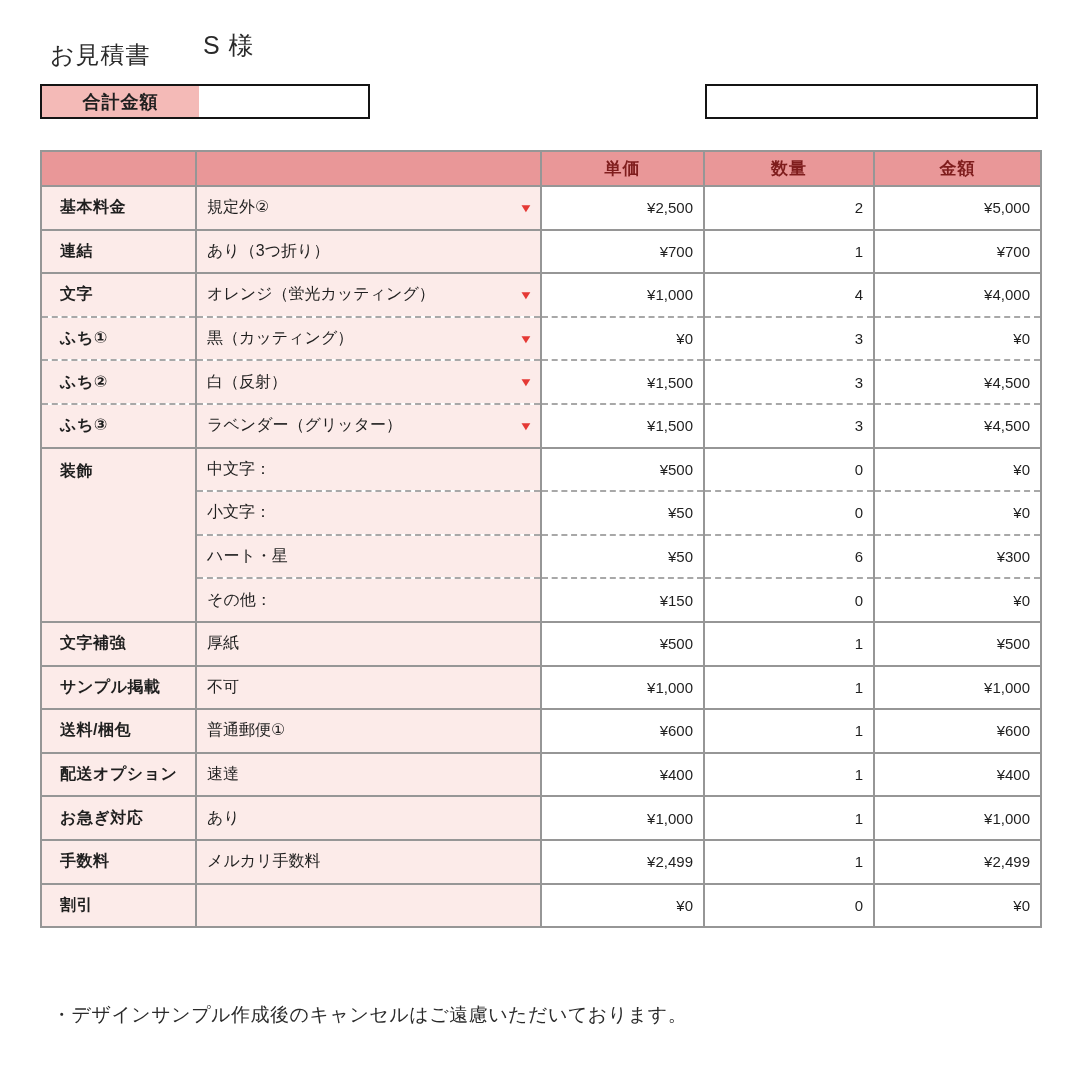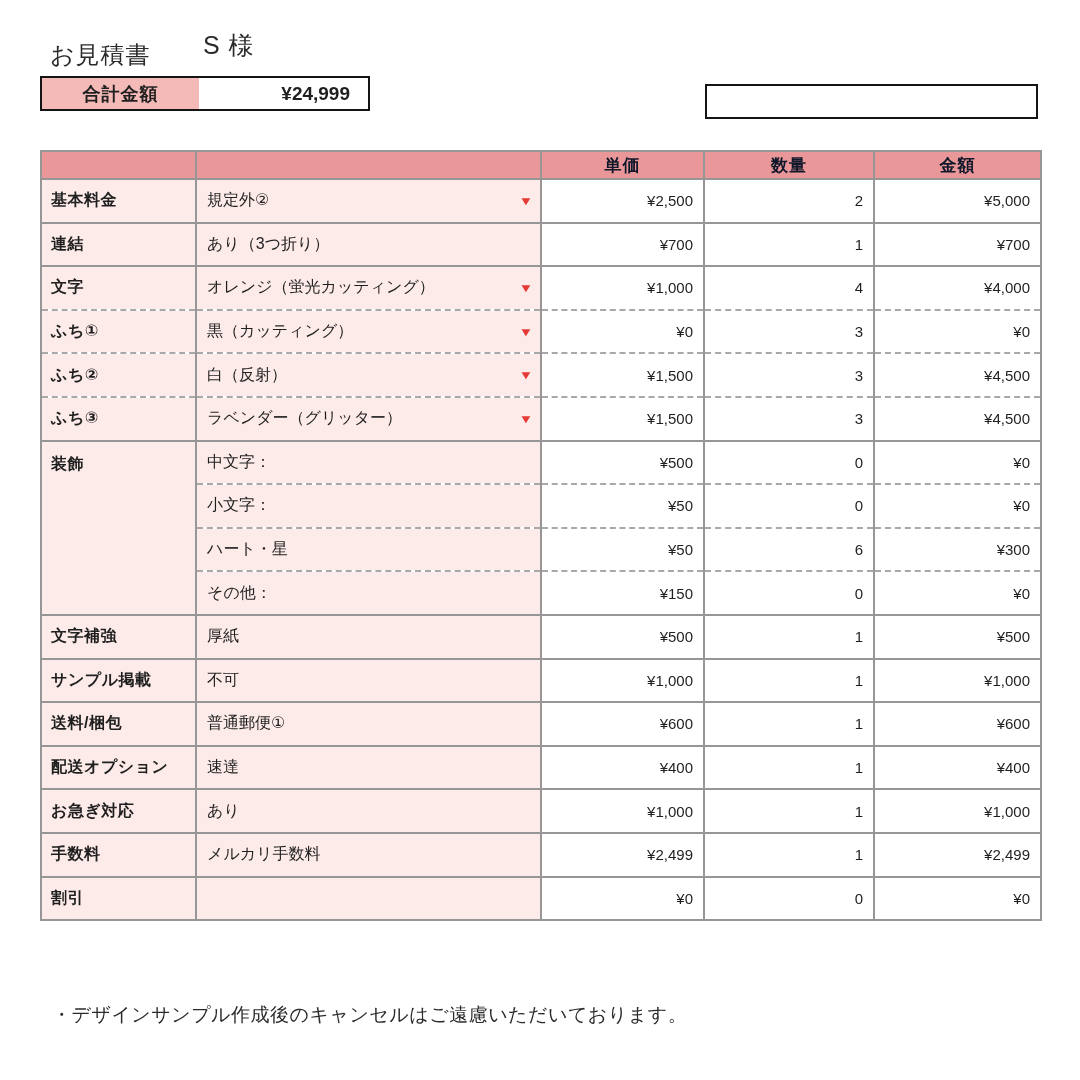--- a/index.html
+++ b/index.html
@@ -22,57 +22,56 @@
   .customer{position:absolute;left:203px;top:29px;font-size:25px;color:#2a2a2a;letter-spacing:1px;}
 
   .info-box{position:absolute;height:35px;border:2px solid #141414;display:flex;background:#fff;}
   .info-box .ib-label{
     background:var(--box-pink);display:flex;align-items:center;justify-content:center;
     font-weight:bold;font-size:18px;letter-spacing:1px;height:100%;
   }
   .info-box .ib-value{
     flex:1;display:flex;align-items:center;font-weight:bold;font-size:19px;height:100%;background:#fff;
   }
-  #total-box{left:40px;top:76px;width:330px;}
+  #total-box{left:40px;top:84px;width:330px;}
   #total-box .ib-label{width:157px;}
   #total-box .ib-value{justify-content:flex-end;padding-right:18px;}
   #date-box{left:705px;top:84px;width:333px;}
   #date-box .ib-label{width:168px;}
   #date-box .ib-value{justify-content:center;}
 
   .table-wrap{position:absolute;left:40px;top:150px;}
   table{border-collapse:collapse;table-layout:fixed;width:1000px;border:2px solid var(--grid);}
   th,td{border-left:2px solid var(--grid);overflow:hidden;}
   thead th{
-    background:var(--header-pink);height:28px;font-size:17px;font-weight:bold;
-    text-align:center;color:#0f172a;letter-spacing:1px;
+    background:var(--header-pink);height:35px;font-size:17px;font-weight:bold;
+    text-align:center;color:#7f1d1d;letter-spacing:1px;
   }
   tbody tr{height:43.6px;}
   tbody tr.bt-solid>td{border-top:2px solid var(--grid);}
   tbody tr.bt-dashed>td{border-top:2px dashed var(--grid-dash);}
   td.c-label{
     background:var(--row-pink);font-weight:bold;font-size:16px;
-    padding-left:9px;vertical-align:middle;letter-spacing:0.5px;
+    padding-left:18px;vertical-align:middle;letter-spacing:0.5px;
   }
   td.c-label.rowspan{vertical-align:top;padding-top:12px;}
   td.c-option{background:var(--row-pink);vertical-align:middle;}
   .opt-inner{display:flex;align-items:center;justify-content:space-between;padding:0 8px 0 10px;font-size:16px;}
   .arrow{color:var(--red);font-size:12px;line-height:1;transform:scaleX(1.25);}
   td.c-num{background:#fff;text-align:right;padding-right:10px;font-size:15px;vertical-align:middle;}
   .note{position:absolute;left:52px;top:976px;font-size:19px;color:#2a2a2a;letter-spacing:0.5px;margin-top:26px;}
 </style>
 </head>
 <body>
 
 <div class="doc-title">お見積書</div>
 <div class="customer">S 様</div>
 
 <div class="info-box" id="total-box">
   <div class="ib-label">合計金額</div>
-  <div class="ib-value">¥24,999</div>
 </div>
 
 <div class="info-box" id="date-box">
 </div>
 
 <div class="table-wrap">
   <table>
     <colgroup>
       <col style="width:155px">
         <col style="width:345px">

